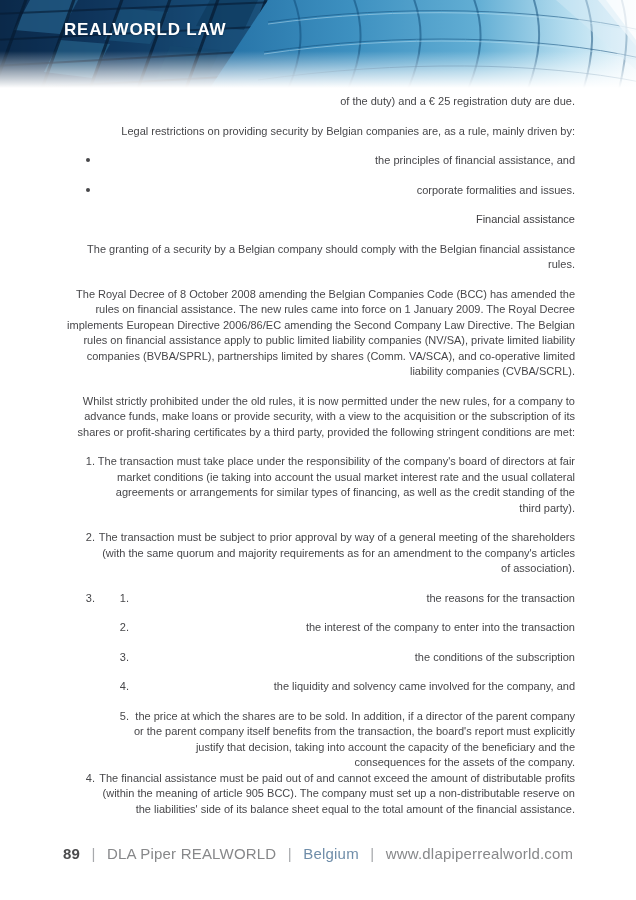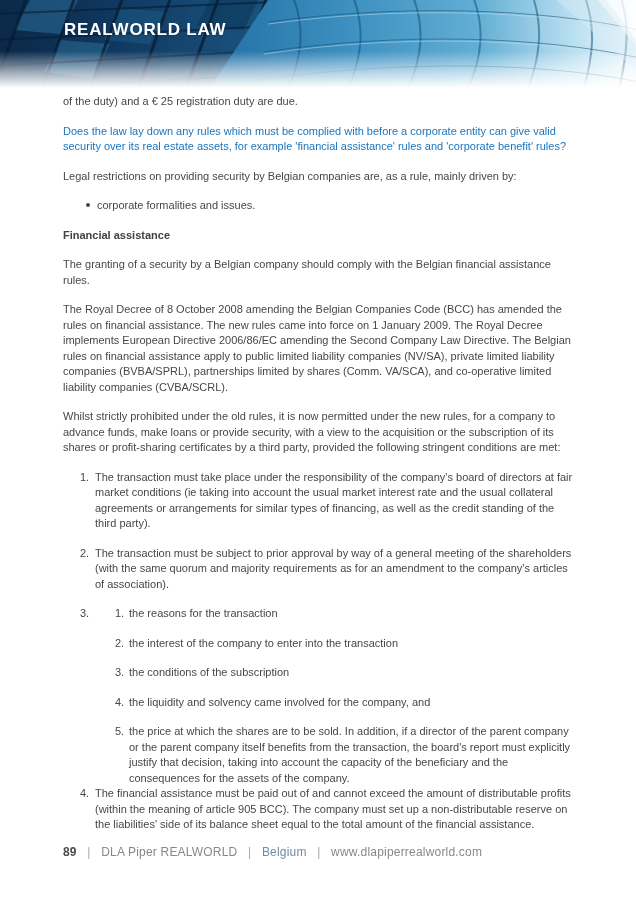--- a/index.html
+++ b/index.html
@@ -20,24 +20,25 @@
     color:#ffffff; font-size:17px; font-weight:bold;
     letter-spacing:0.8px;
     text-shadow:0 1px 2px rgba(5,25,50,0.35);
   }
 
   
   .content {
     padding:6px 61px 0 63px;
     font-size:11px;
     line-height:15.5px;
+    text-align:right;
   }
   .content p { margin:0 0 14px 0; }
   .question { color:#1b75bc; }
-  .section-heading { font-weight:bold; color:#414043; margin:0 0 14px 0; }
+  .section-heading { font-weight:normal; color:#414043; margin:0 0 14px 0; }
 
   .bullet-list { margin:0 0 14px 0; padding:0; list-style:none; }
   .bullet-item { position:relative; padding-left:34px; margin:0 0 14px 0; }
   .bullet-dot {
     position:absolute; left:23px; top:5px;
     width:4px; height:4px; border-radius:50%;
     background:#47474a;
   }
 
   .olist { margin:0 0 0 17px; padding:0; }
@@ -48,21 +49,21 @@
 
   .sublist { margin:0; padding:0 0 0 20px; }
   .subitem { display:flex; margin:0 0 14px 0; }
   .subitem.no-gap { margin-bottom:0; }
   .snum { flex:0 0 14px; }
   .stext { flex:1; }
 
   
   .footer {
     position:absolute; left:63px; top:845px;
-    font-size:12px; color:#87888a; letter-spacing:0.2px;
+    font-size:15px; color:#87888a; letter-spacing:0.2px;
     white-space:nowrap;
   }
   .footer .pagenum { font-weight:bold; color:#4b4b4d; }
   .footer .sep { color:#a7a9ac; margin:0 7px; }
   .footer .country { color:#6f8da9; }
 </style>
 </head>
 <body>
 
 <div class="header">
@@ -138,25 +139,28 @@
     <rect width="636" height="88" fill="url(#fade)"></rect>
   </svg>
 
   <div class="header-title">REALWORLD LAW</div>
 </div>
 
 <div class="content">
 
   <p>of the duty) and a € 25 registration duty are due.</p>
 
-  <p class="question">Does the law lay down any rules which must be complied with before a corporate entity can give valid security over its real estate assets, for example 'financial assistance' rules and 'corporate benefit' rules?</p>
 
   <p>Legal restrictions on providing security by Belgian companies are, as a rule, mainly driven by:</p>
 
   <ul class="bullet-list">
+    <li class="bullet-item">
+      <span class="bullet-dot"></span>
+      <span>the principles of financial assistance, and</span>
+    </li>
     <li class="bullet-item">
       <span class="bullet-dot"></span>
       <span>corporate formalities and issues.</span>
     </li>
   </ul>
 
   <p class="section-heading">Financial assistance</p>
 
   <p>The granting of a security by a Belgian company should comply with the Belgian financial assistance rules.</p>
   <p>The Royal Decree of 8 October 2008 amending the Belgian Companies Code (BCC) has amended the rules on financial assistance. The new rules came into force on 1 January 2009. The Royal Decree implements European Directive 2006/86/EC amending the Second Company Law Directive. The Belgian rules on financial assistance apply to public limited liability companies (NV/SA), private limited liability companies (BVBA/SPRL), partnerships limited by shares (Comm. VA/SCA), and co-operative limited liability companies (CVBA/SCRL).</p>

